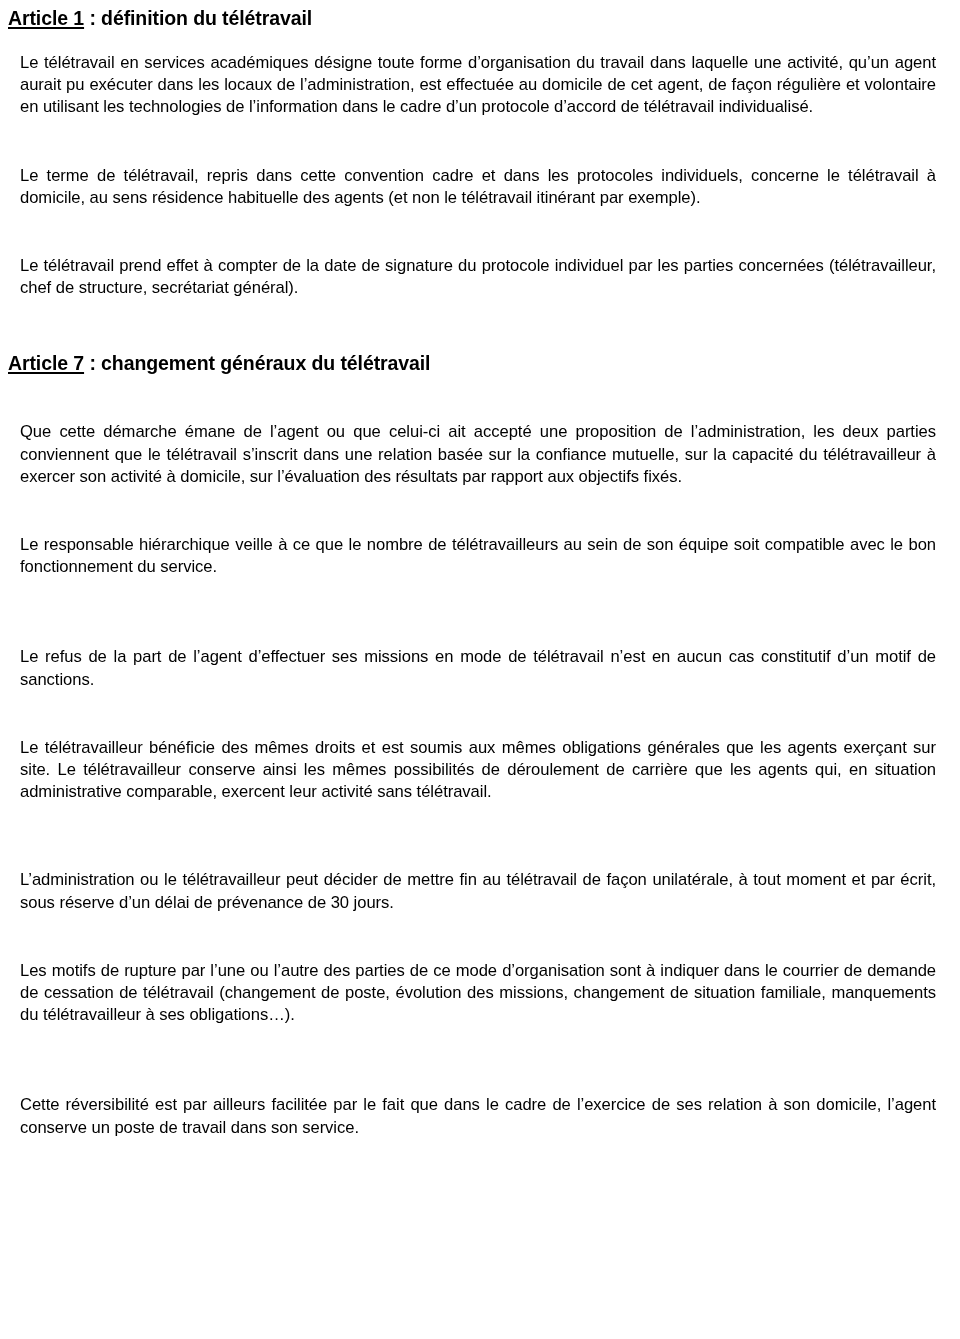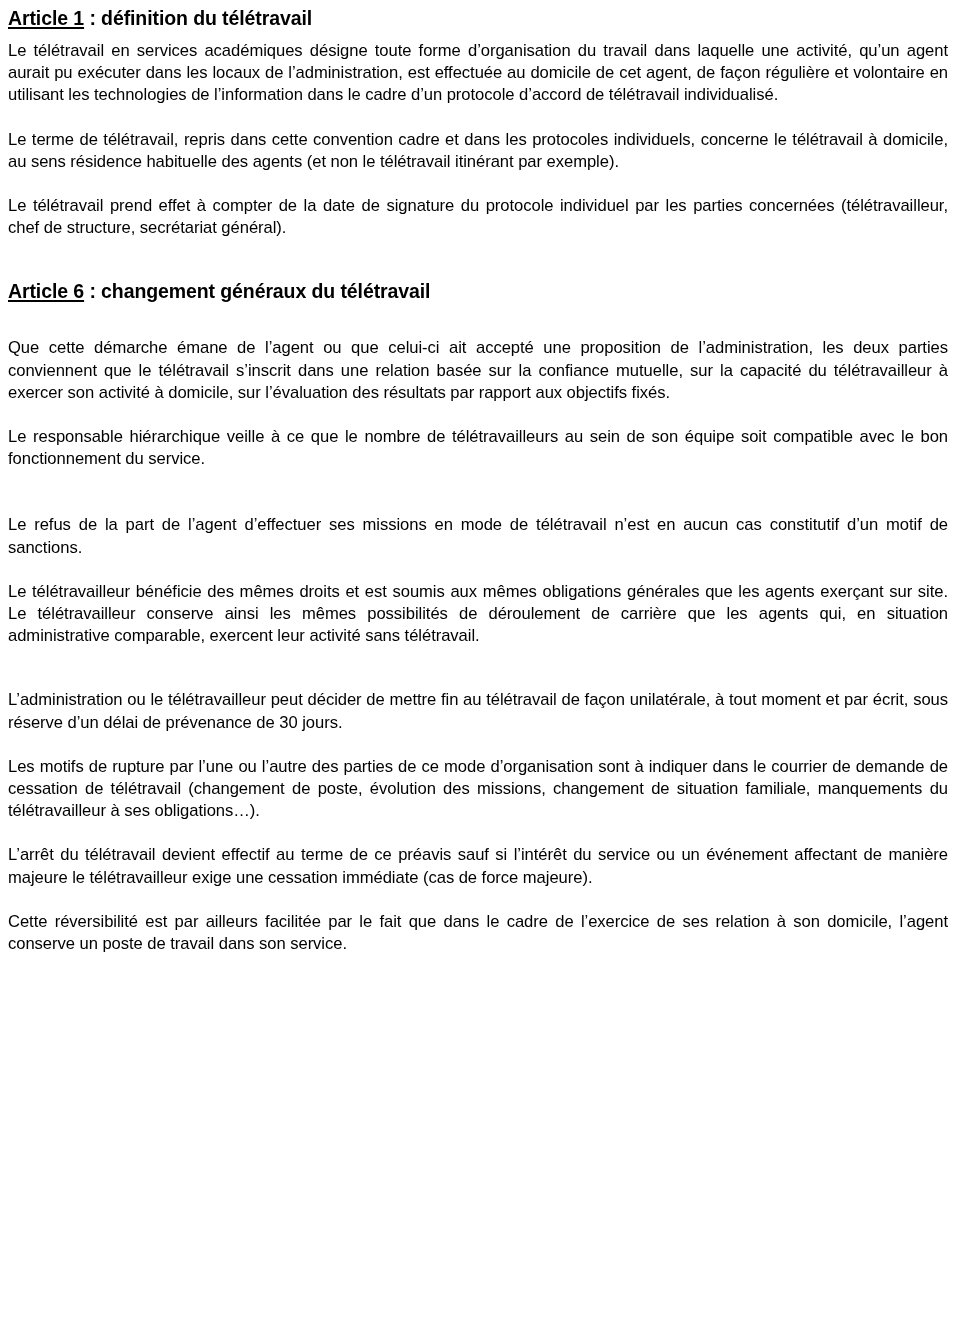--- a/index.html
+++ b/index.html
@@ -33,21 +33,21 @@
   .heading .u {
     text-decoration: underline;
     text-underline-offset: 2px;
     text-decoration-thickness: 2px;
   }
   .para {
     font-size: 16.6px;
     line-height: 22.2px;
     text-align: justify;
     text-justify: inter-word;
-    margin: 0;
+    margin: 12px;
     padding: 0;
     letter-spacing: -0.05px;
   }
   
   .sp-h1 { height: 10px; }     
   .sp-para { height: 22px; }   
   .sp-big { height: 40px; }    
   .sp-h2 { height: 12px; }     
   .sp-rev-before { height: 24px; }
   .sp-rev-after { height: 18px; }
@@ -66,21 +66,21 @@
   <p class="para">Le télétravail en services académiques désigne toute forme d’organisation du travail dans laquelle une activité, qu’un agent aurait pu exécuter dans les locaux de l’administration, est effectuée au domicile de cet agent, de façon régulière et volontaire en utilisant les technologies de l’information dans le cadre d’un protocole d’accord de télétravail individualisé.</p>
   <div class="sp-para"></div>
 
   <p class="para">Le terme de télétravail, repris dans cette convention cadre et dans les protocoles individuels, concerne le télétravail à domicile, au sens résidence habituelle des agents (et non le télétravail itinérant par exemple).</p>
   <div class="sp-para"></div>
 
   <p class="para">Le télétravail prend effet à compter de la date de signature du protocole individuel par les parties concernées (télétravailleur, chef de structure, secrétariat général).</p>
 
   <div class="sp-big"></div>
 
-  <div class="heading"><span class="u">Article 6</span><span> : changement généraux du télétravail</span></div>
+  <div class="heading"><span class="u">Article 7</span><span> : changement généraux du télétravail</span></div>
   <div class="sp-h2"></div>
 
   <div class="sp-para"></div>
 
   <p class="para">Que cette démarche émane de l’agent ou que celui-ci ait accepté une proposition de l’administration, les deux parties conviennent que le télétravail s’inscrit dans une relation basée sur la confiance mutuelle, sur la capacité du télétravailleur à exercer son activité à domicile, sur l’évaluation des résultats par rapport aux objectifs fixés.</p>
   <div class="sp-para"></div>
 
   <p class="para">Le responsable hiérarchique veille à ce que le nombre de télétravailleurs au sein de son équipe soit compatible avec le bon fonctionnement du service.</p>
   <div class="sp-para"></div>
 
@@ -94,18 +94,17 @@
   <div class="sp-rev-before"></div>
 
   <div class="sp-rev-after"></div>
 
   <p class="para">L’administration ou le télétravailleur peut décider de mettre fin au télétravail de façon unilatérale, à tout moment et par écrit, sous réserve d’un délai de prévenance de 30 jours.</p>
   <div class="sp-para"></div>
 
   <p class="para">Les motifs de rupture par l’une ou l’autre des parties de ce mode d’organisation sont à indiquer dans le courrier de demande de cessation  de télétravail (changement de poste, évolution des missions, changement de situation familiale, manquements du télétravailleur à ses obligations…).</p>
   <div class="sp-para"></div>
 
-  <p class="para">L’arrêt du télétravail devient effectif au terme de ce préavis sauf si l’intérêt du service ou un événement affectant de manière majeure le télétravailleur exige une cessation immédiate (cas de force majeure).</p>
   <div class="sp-para"></div>
 
   <p class="para">Cette réversibilité est par ailleurs facilitée par le fait que dans le cadre de l’exercice de ses relation à son domicile, l’agent conserve un poste de travail dans son service.</p>
 
 </div>
 
 </body></html>

